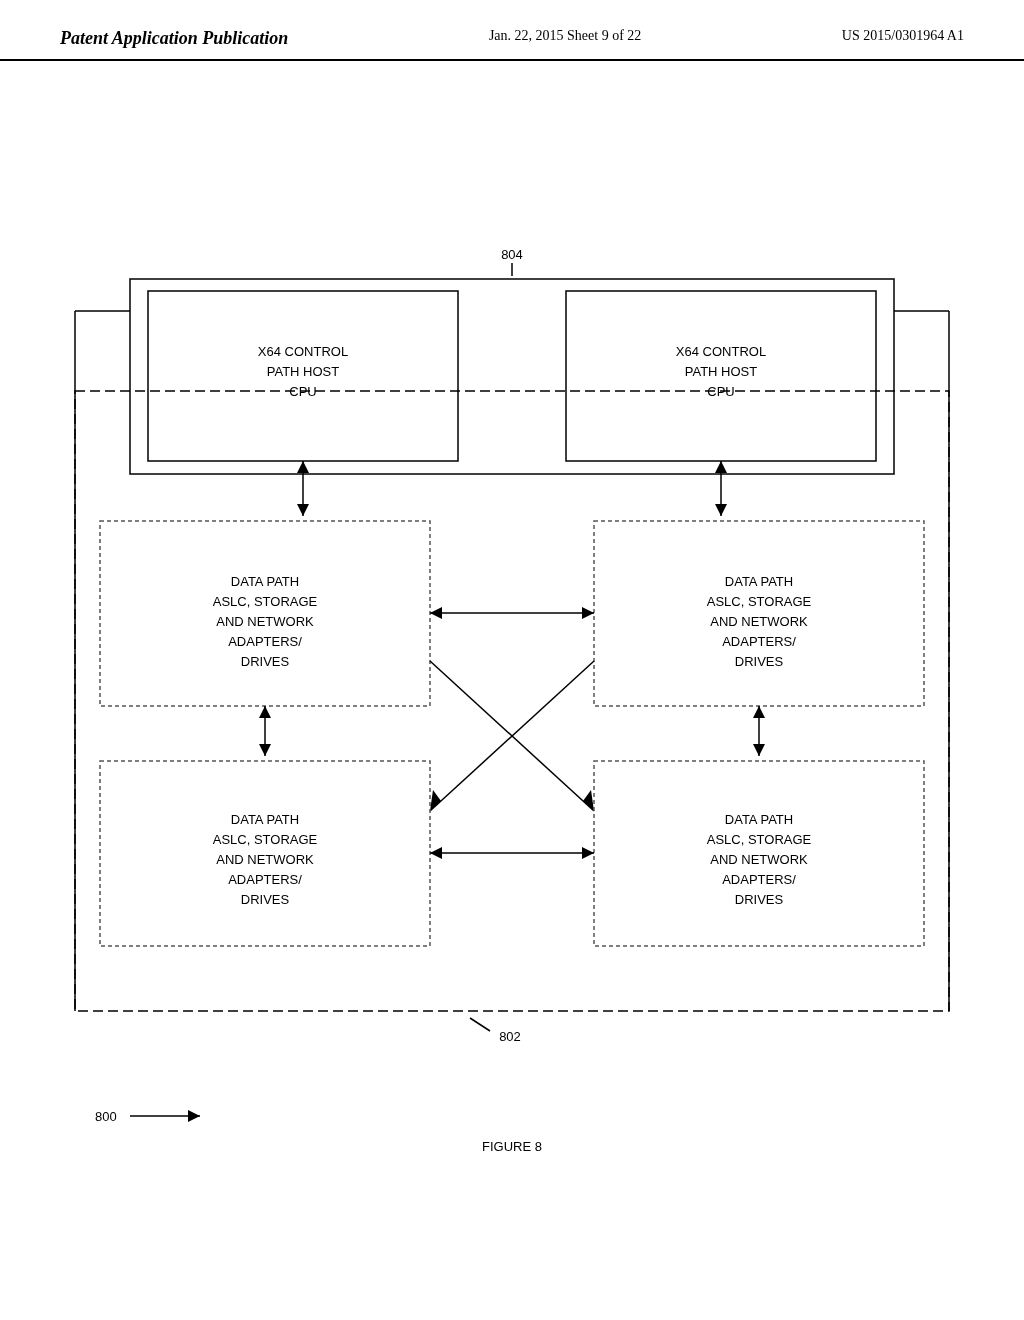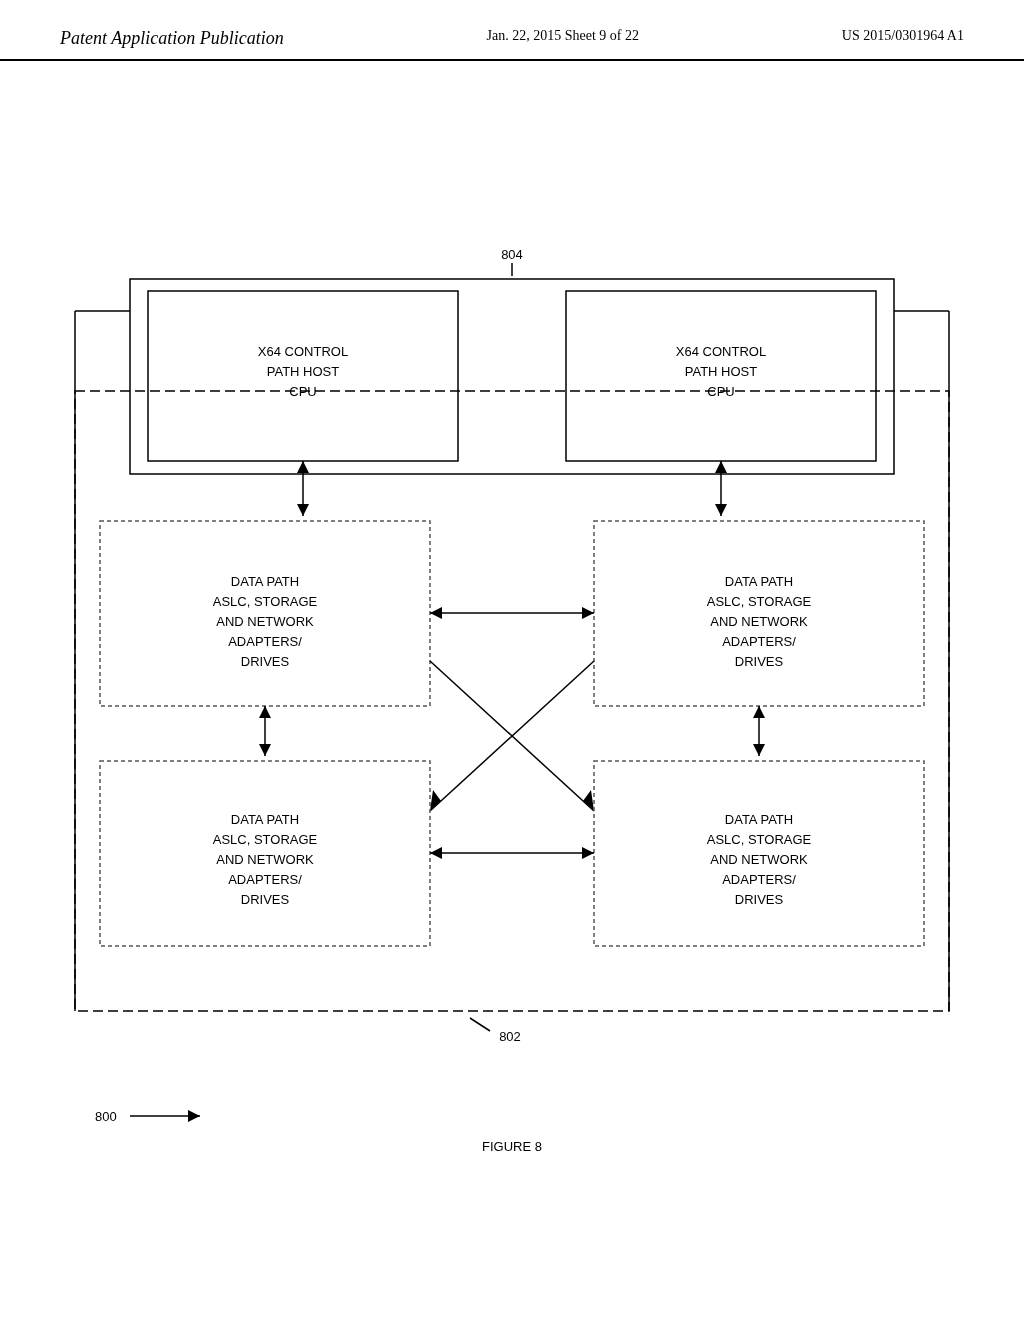--- a/index.html
+++ b/index.html
@@ -16,21 +16,21 @@
     .header {
       display: flex;
       justify-content: space-between;
       align-items: flex-start;
       padding: 28px 60px 0 60px;
       border-bottom: 2px solid #000;
       padding-bottom: 10px;
     }
     .header-left {
       font-size: 18px;
-      font-weight: normal;
+      font-weight: bold;
       font-style: italic;
     }
     .header-center {
       font-size: 14px;
       text-align: center;
     }
     .header-right {
       font-size: 14px;
       text-align: right;
     }

